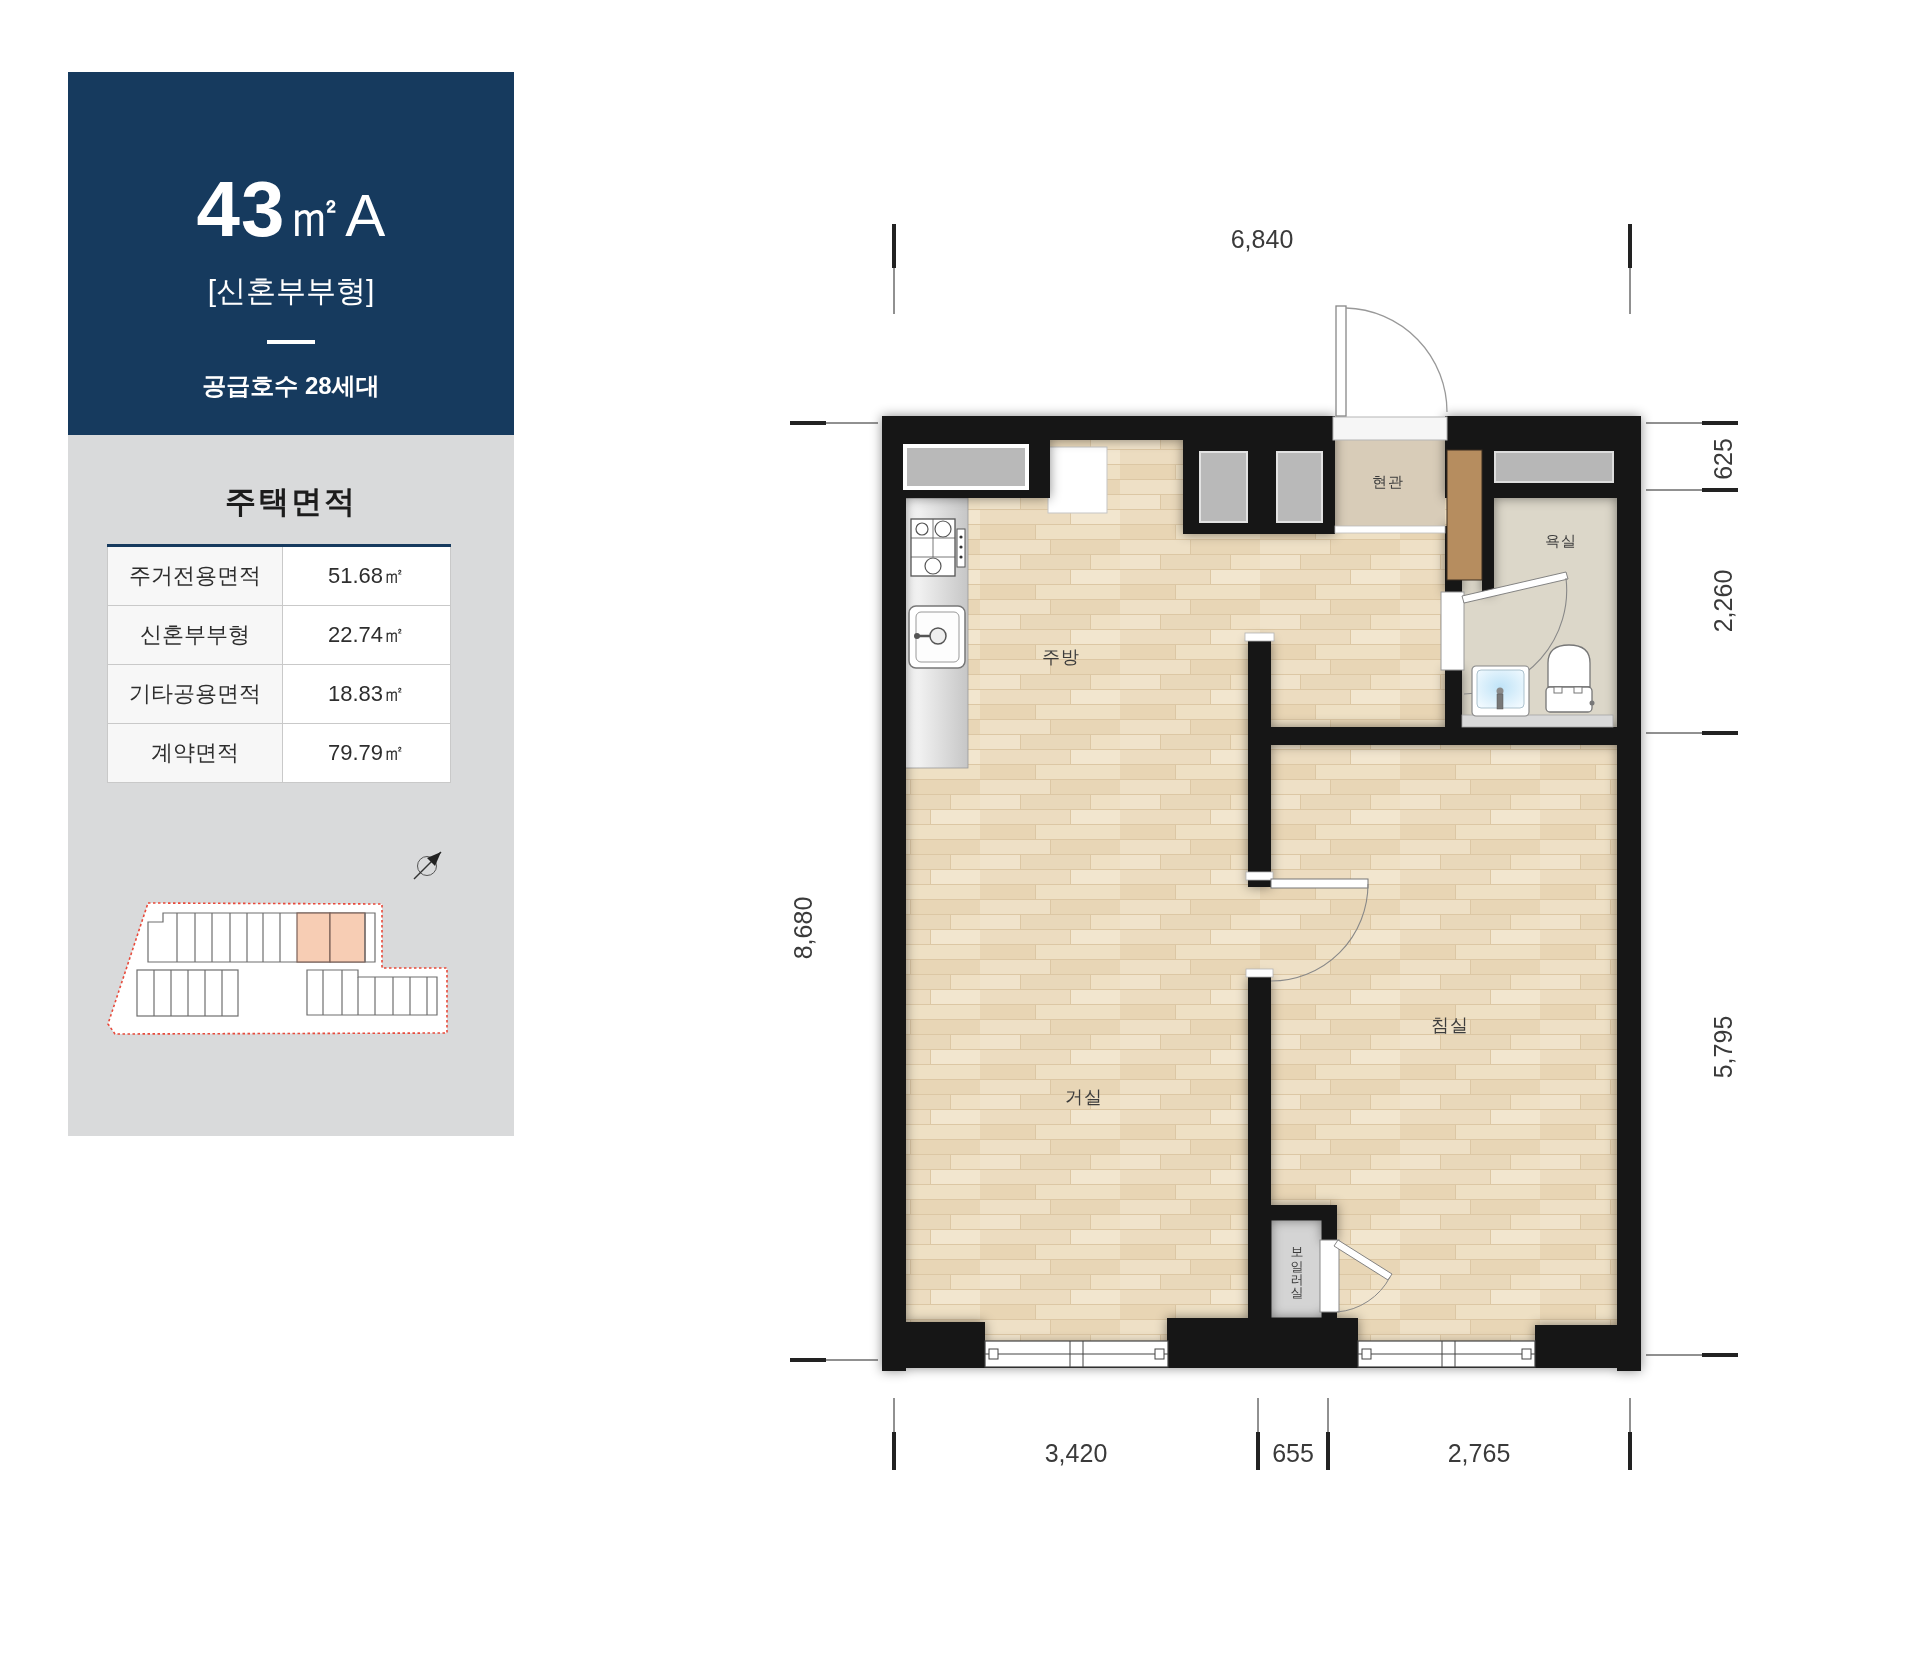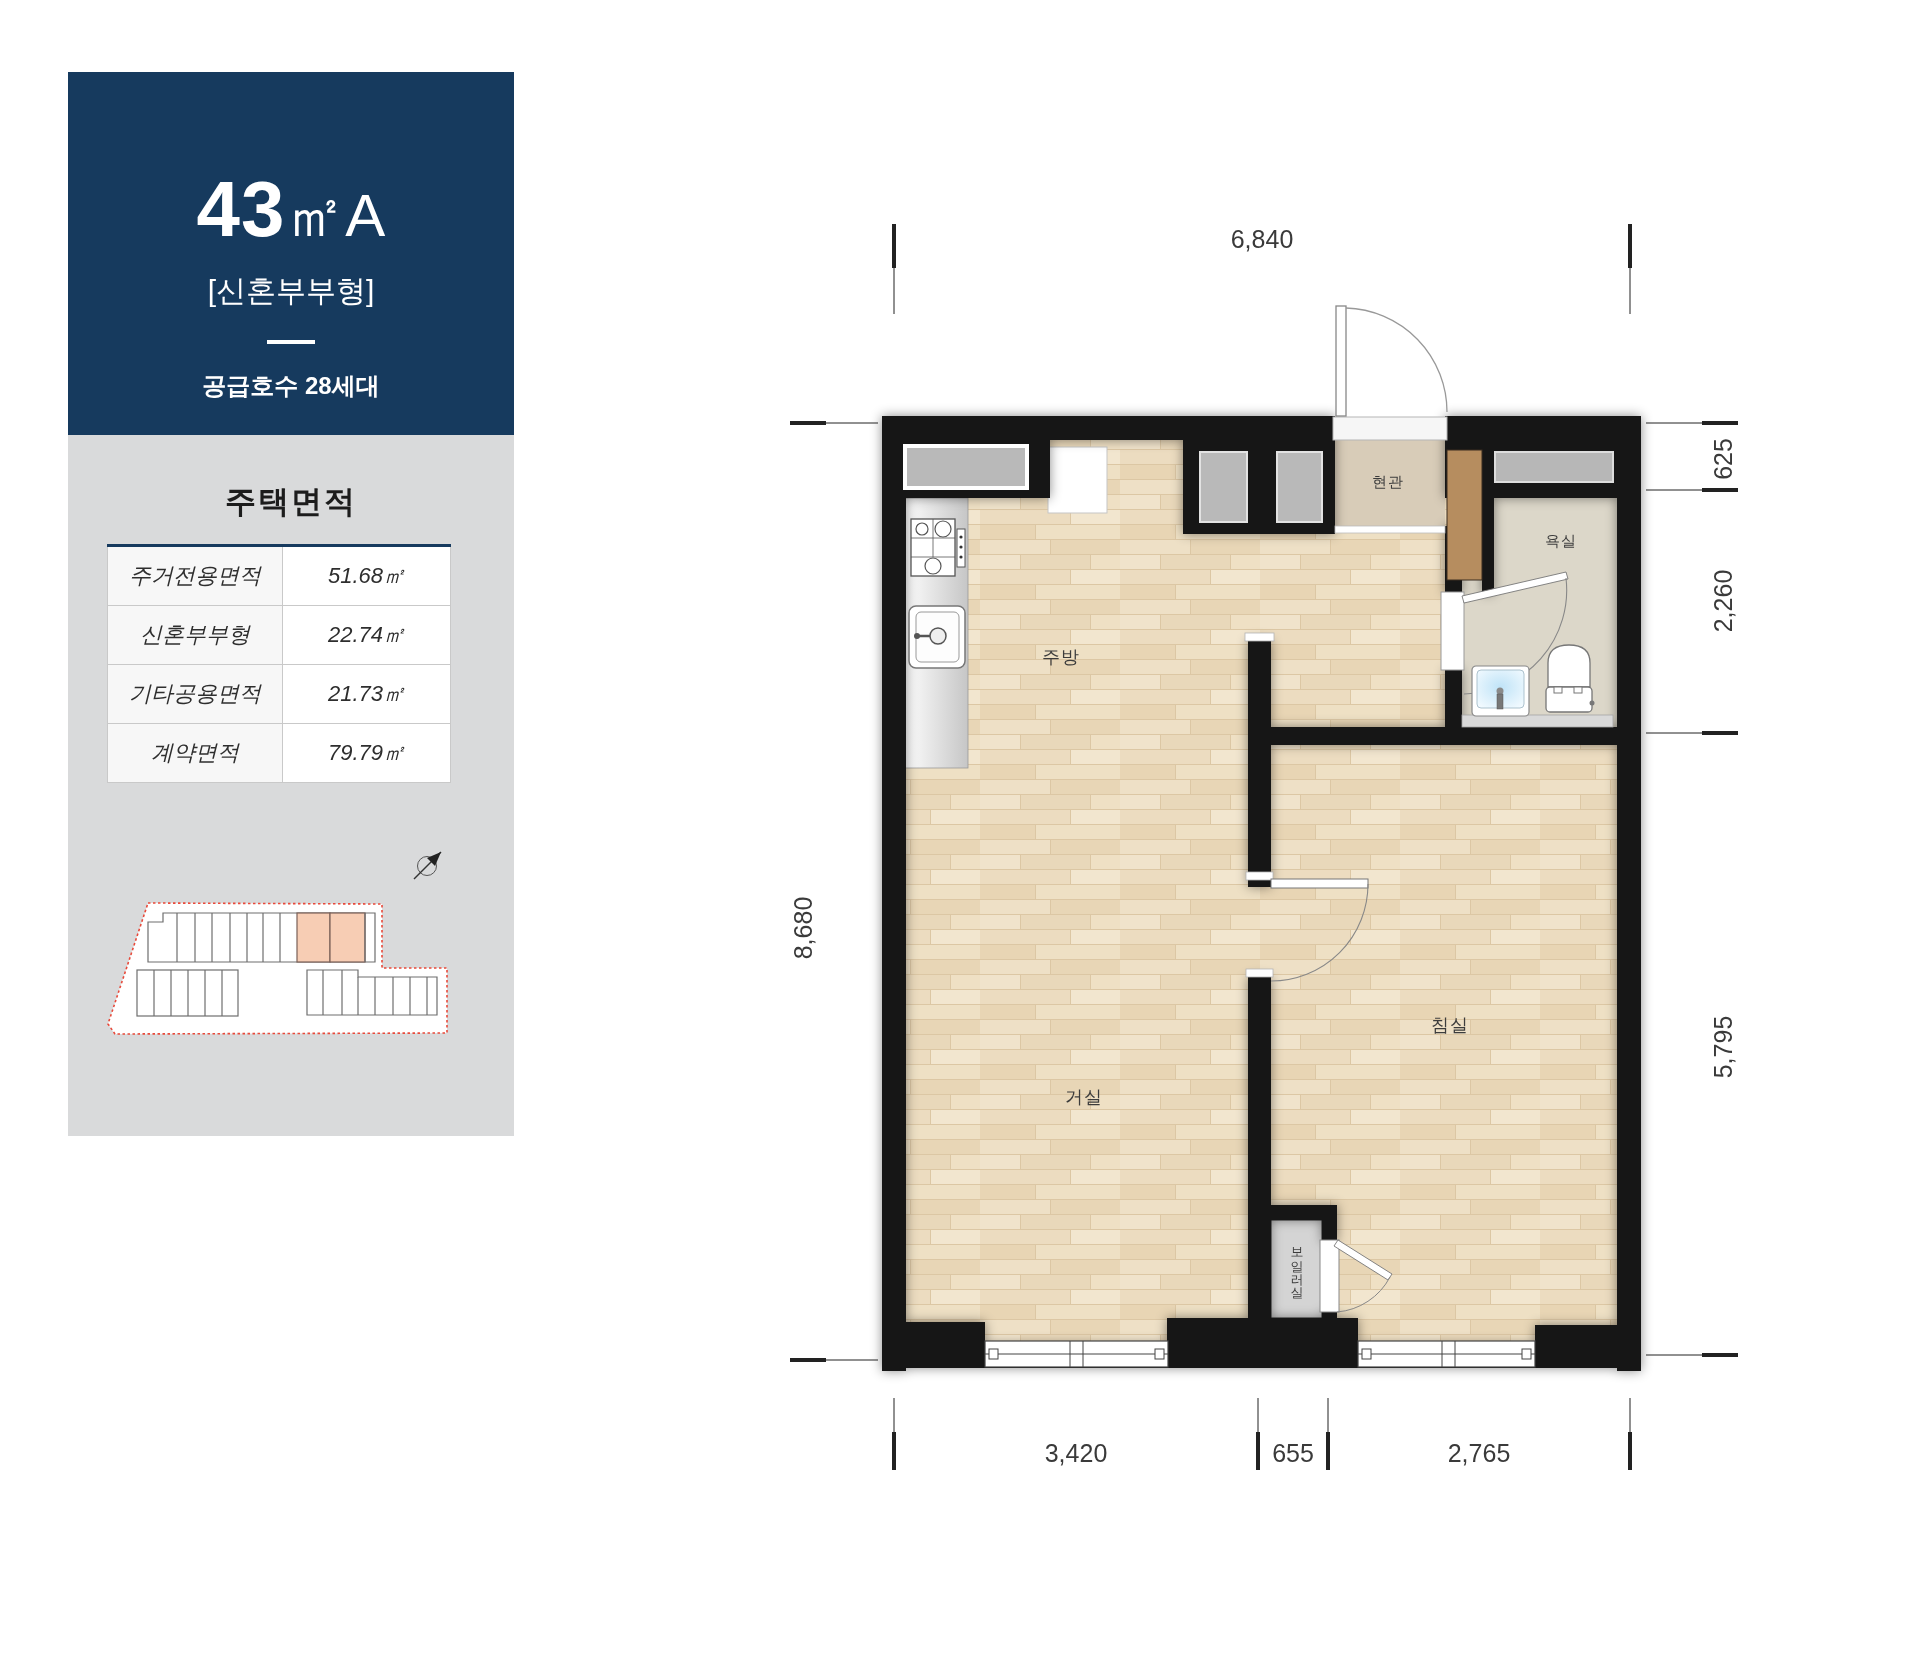--- a/index.html
+++ b/index.html
@@ -15,21 +15,21 @@
   .size-suffix{font-size:60px;font-weight:400;}
   .type-label{font-size:30px;margin-top:14px;font-weight:400;}
   .card-divider{width:48px;height:4px;background:#fff;margin:28px 0 26px 0;}
   .supply-label{font-size:24px;font-weight:700;text-align:center;}
   
   .info-panel{left:68px;top:424px;width:446px;height:701px;background:#d9dadb;margin-top:11px;}
   .panel-title{position:absolute;left:0;top:46px;width:100%;text-align:center;
                font-size:31px;font-weight:700;color:#1c1c1c;letter-spacing:2px;}
   .area-table{position:absolute;left:39px;top:109px;width:344px;border-collapse:collapse;
               border-top:3px solid #163a5e;}
-  .area-table td{border:1px solid #c9c9c9;height:56px;font-size:22px;color:#2e2e2e;text-align:center;font-style:italic;}
+  .area-table td{border:1px solid #c9c9c9;height:56px;font-size:22px;color:#2e2e2e;text-align:center;}
   .area-table td.lbl{width:172px;background:#f7f7f7;}
   .area-table td.val{background:#ffffff;}
   svg text{font-family:"Liberation Sans","DejaVu Sans",sans-serif;}
   .dim-text{font-size:25px;fill:#3a3a3a;}
   .room-text{font-size:18px;fill:#3c3c3c;letter-spacing:1px;}
 </style>
 </head>
 <body>
 
 <div class="abs unit-card">
@@ -49,21 +49,21 @@
       <tr>
         <td class="lbl">주거전용면적</td>
         <td class="val">51.68㎡</td>
       </tr>
       <tr>
         <td class="lbl">신혼부부형</td>
         <td class="val">22.74㎡</td>
       </tr>
       <tr>
         <td class="lbl">기타공용면적</td>
-        <td class="val">21.73㎡</td>
+        <td class="val">18.83㎡</td>
       </tr>
       <tr>
         <td class="lbl">계약면적</td>
         <td class="val">79.79㎡</td>
       </tr>
     </tbody>
   </table>
 </div>
 
 <svg class="abs" style="left:90px;top:840px;" width="440" height="220" viewBox="90 840 440 220">

